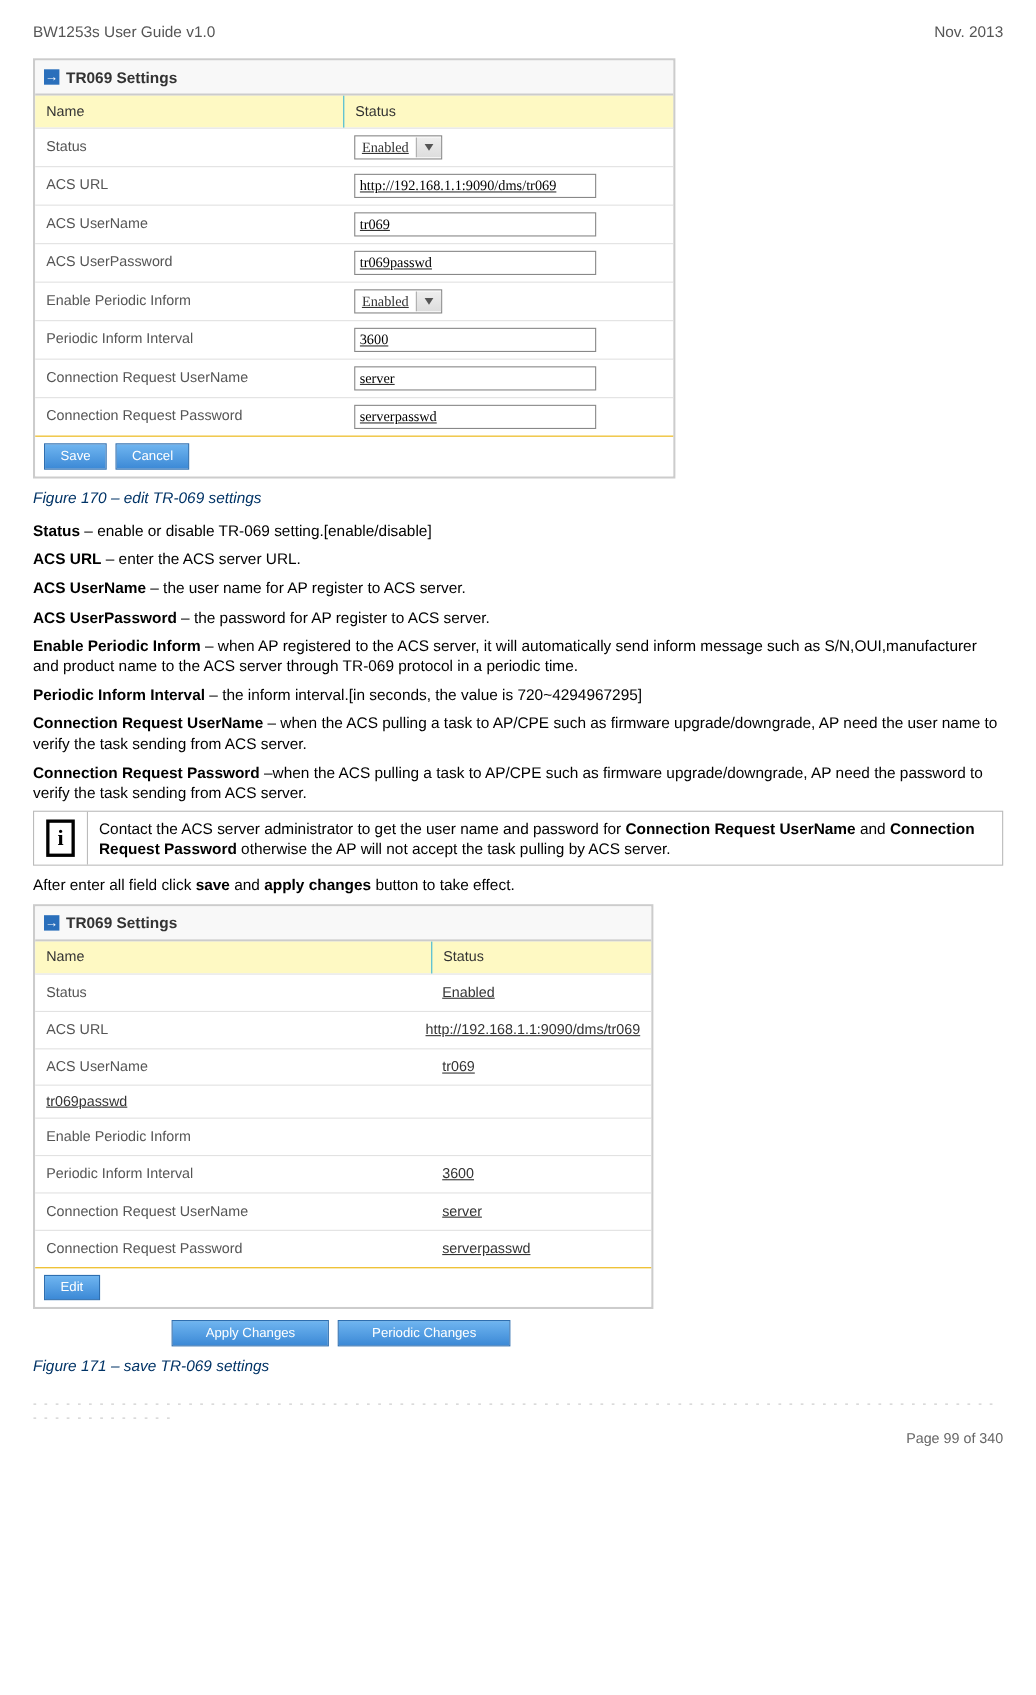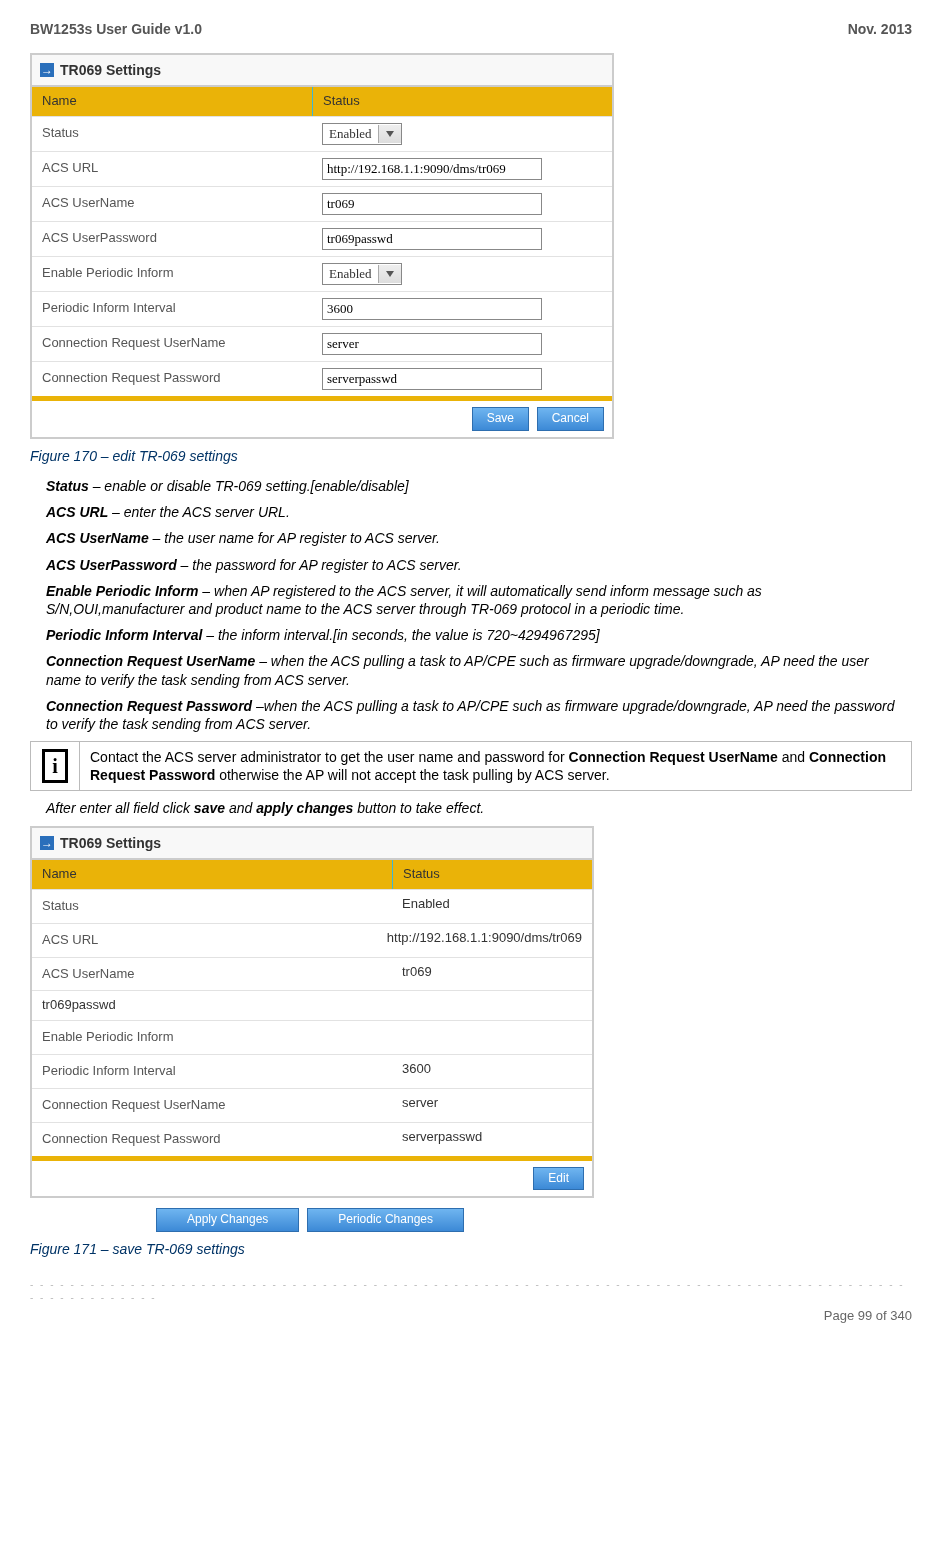--- a/index.html
+++ b/index.html
@@ -11,21 +11,20 @@
     width: 942px;
     box-sizing: border-box;
     line-height: 1.3;
   }
   .header-row {
     display: flex;
     justify-content: space-between;
     font-size: 14px;
     color: #555;
     margin-bottom: 15px;
-    font-weight: bold;
   }
   .settings-panel {
     border: 2px solid #ccc;
     width: 580px;
     margin-bottom: 8px;
     font-family: Tahoma, Arial, sans-serif;
     font-size: 13px;
   }
   .settings-panel-wide {
     border: 2px solid #ccc;
@@ -50,21 +49,21 @@
     height: 14px;
     background: #2a6fbb;
     display: inline-block;
     color: #fff;
     font-size: 12px;
     text-align: center;
     line-height: 14px;
   }
   .header-cells {
     display: flex;
-    background: #eab308;
+    background: #fef9c3;
     color: #333;
   }
   .header-cells .cell-left {
     width: 260px;
     padding: 6px 10px;
     border-right: 1px solid #3db6d6;
   }
   .header-cells .cell-right {
     flex: 1;
     padding: 6px 10px;
@@ -77,20 +76,22 @@
   }
   .data-row .cell-left {
     width: 260px;
     padding: 8px 10px;
     color: #555;
   }
   .data-row .cell-right {
     flex: 1;
     padding: 6px 10px;
     display:flex;
+    align-items:center;
+    text-decoration:underline;
   }
   .field-input {
     font-family: "Times New Roman", serif;
     font-size: 13px;
     border: 1px solid #888;
     padding: 2px 4px;
     width: 210px;
     background: #fff;
   }
   .fake-select {
@@ -109,22 +110,22 @@
     background:linear-gradient(#eee,#ddd);
     border-left:1px solid #aaa;
     display:flex; align-items:center; justify-content:center;
     color:#555;
   }
   .arrow-down {
     width:0;height:0;border-left:4px solid transparent;border-right:4px solid transparent;border-top:6px solid #555;
   }
   .button-bar {
     padding: 6px;
-    text-align: right;
-    border-top: 5px solid #eab308;
+    text-align: left;
+    border-top: 1px solid #eab308;
     background:#fff;
   }
   .btn {
     display:inline-block;
     background: linear-gradient(#6fb5f0,#3c89d6);
     color:#fff;
     padding:3px 14px;
     border:1px solid #2e6eaf;
     font-size:12px;
     margin:0 2px;
@@ -139,21 +140,21 @@
     font-size:12px;
     margin:0 2px;
     cursor:pointer;
   }
   .caption {
     font-style: italic;
     color: #003366;
     font-size: 14px;
     margin: 8px 0 12px 0;
   }
-  .desc { margin: 8px 16px; font-style: italic; }
+  .desc { margin: 8px 0; }
   .desc b { font-weight: bold; }
   .info-table {
     display:flex;
     border:1px solid #bbb;
     margin:8px 0;
   }
   .info-table .icon-cell {
     width:48px;
     display:flex;
     align-items:center;

